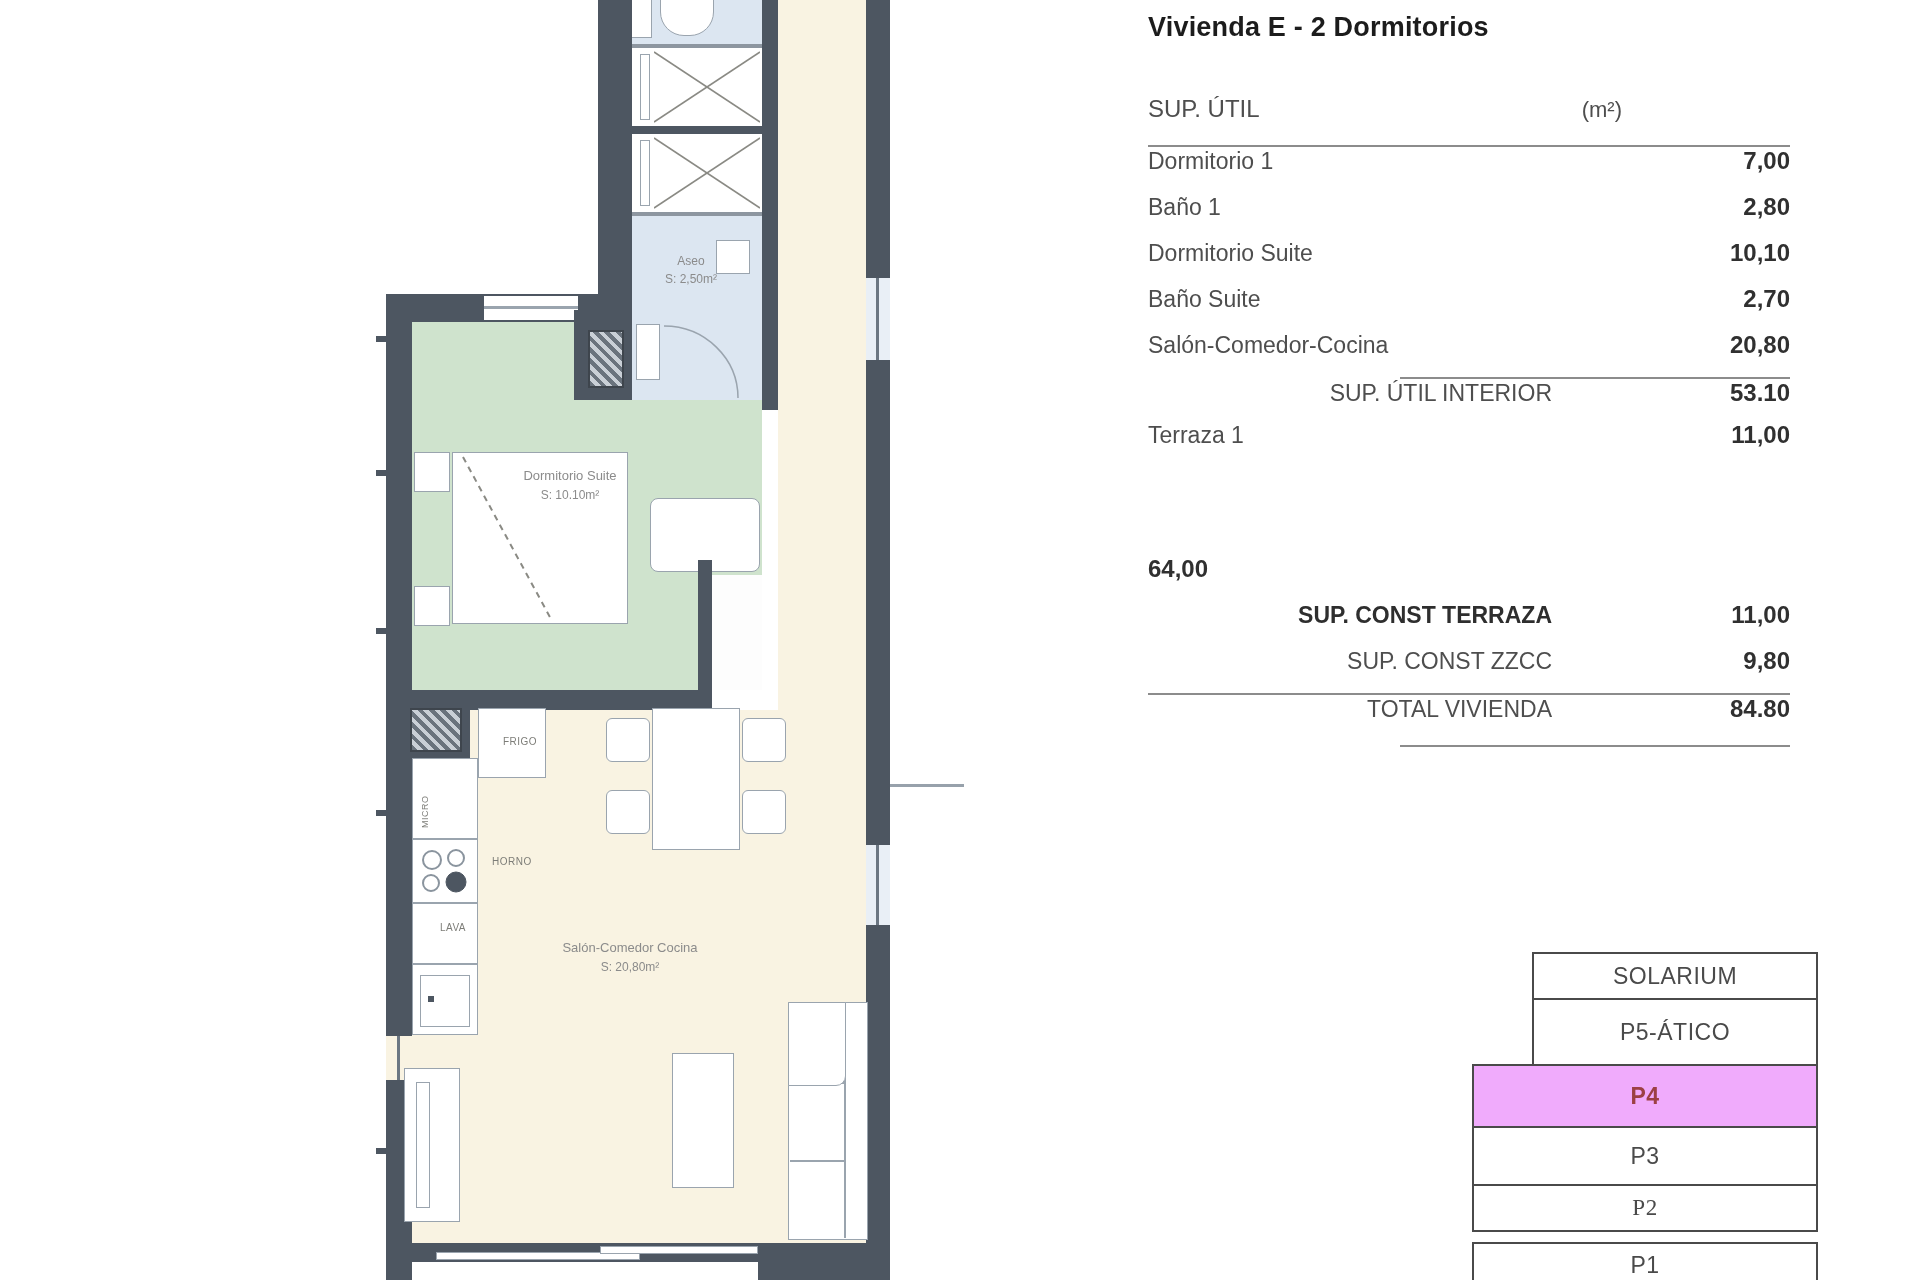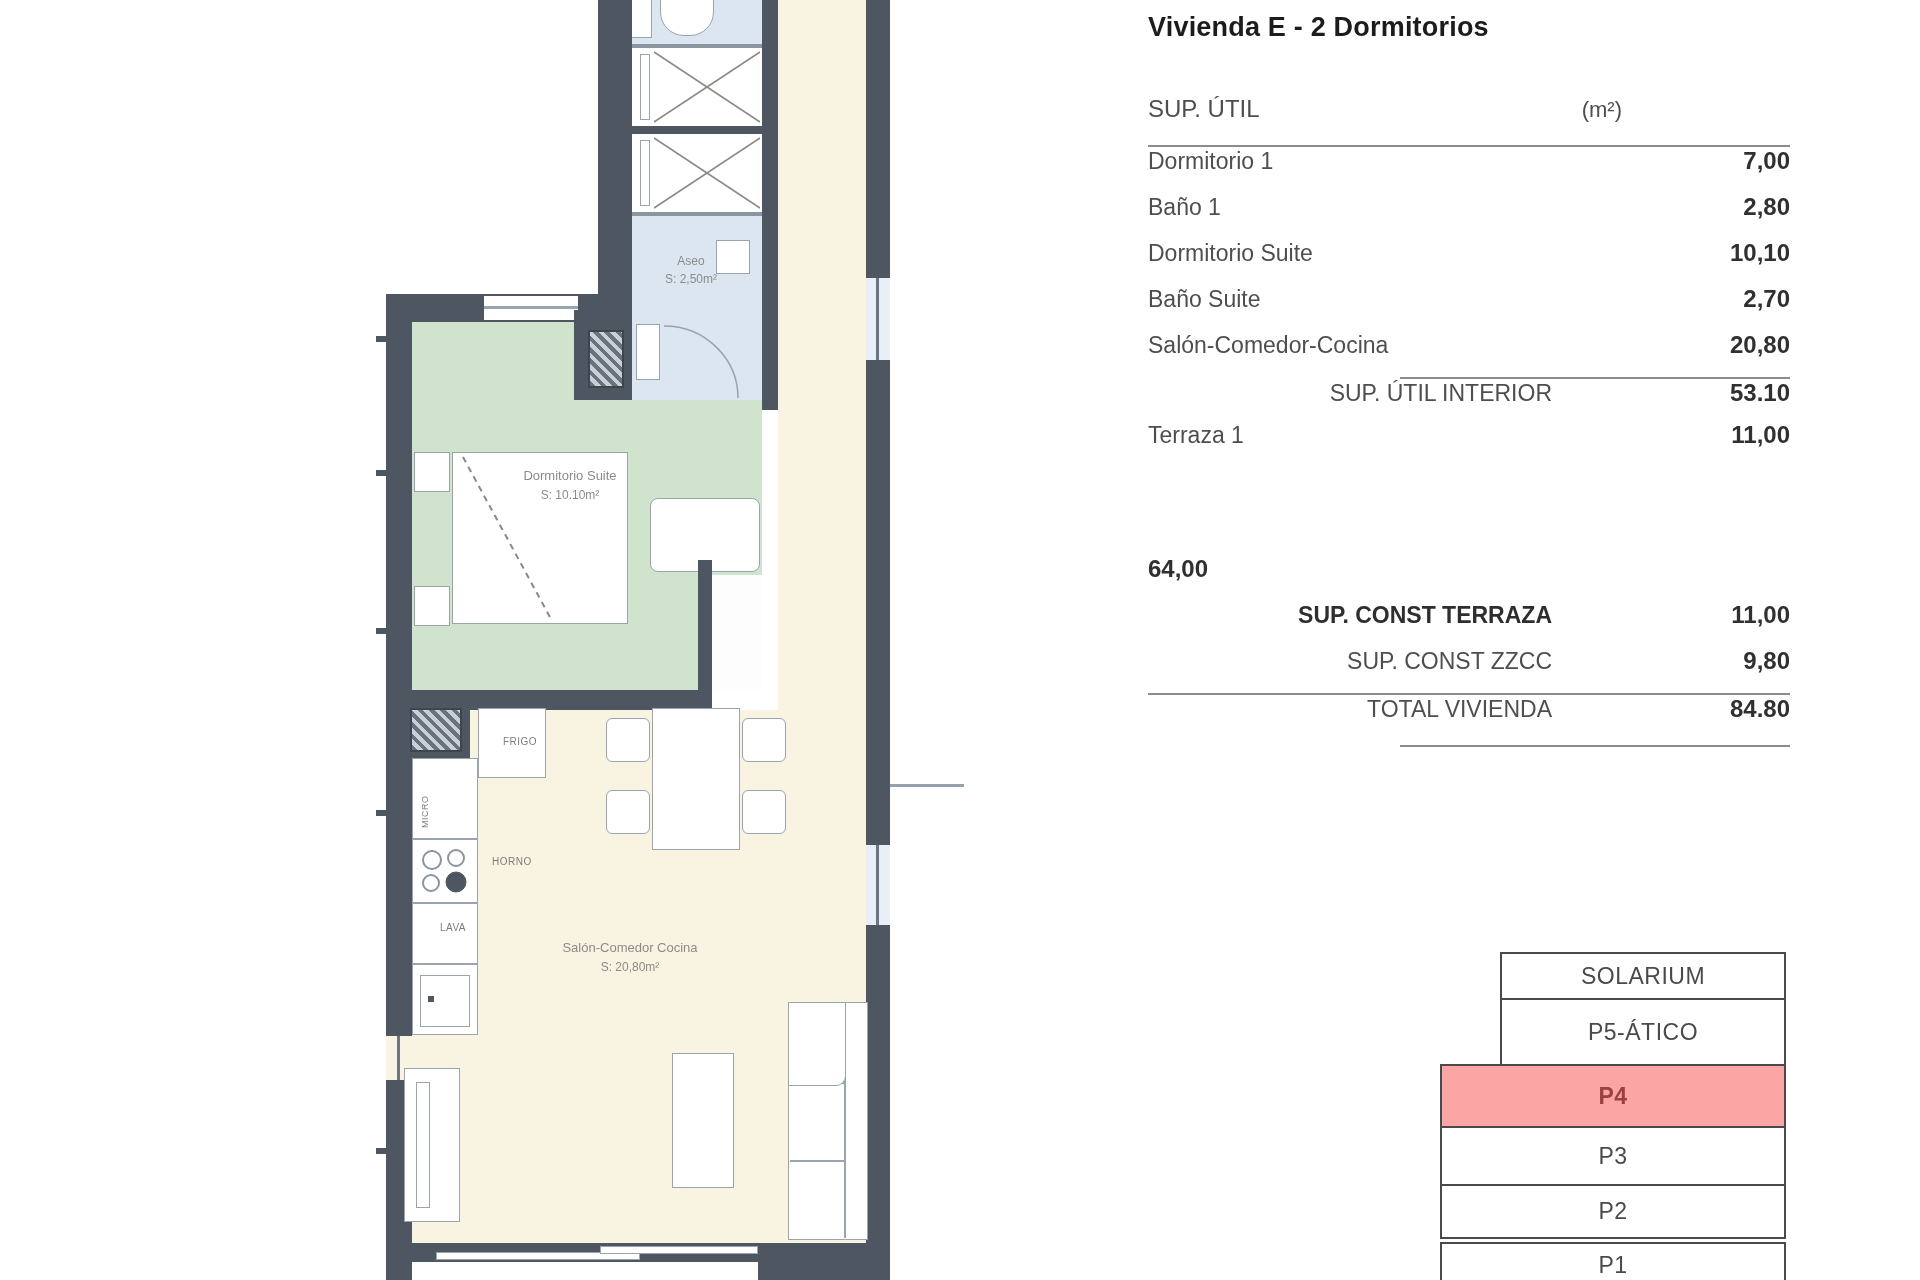--- a/index.html
+++ b/index.html
@@ -29,22 +29,22 @@
   #table-col{position:absolute;left:1148px;top:12px;width:642px;color:#474747;}
   .page-title{font-size:27px;font-weight:bold;color:#1c1c1c;letter-spacing:.2px;}
   .trow{display:flex;justify-content:space-between;align-items:baseline;height:46px;}
   .trow .tlabel{font-size:23px;color:#4e4e4e;}
   .trow .tval{font-size:24px;color:#303030;font-weight:600;text-align:right;}
   .trow .tlabel.right{width:404px;text-align:right;}
   .hline{height:2px;background:#8c8c8c;}
   .hline.part{width:390px;margin-left:252px;}
   
   .stackbox{position:absolute;box-sizing:border-box;border:2px solid #4a4a4a;background:#ffffff;
-    display:flex;align-items:center;justify-content:center;font-size:23px;color:#4a4a4a;letter-spacing:.5px;}
-  .stackbox.hl{background:#fca5a5;color:#9c4044;font-weight:bold;}
+    display:flex;align-items:center;justify-content:center;font-size:23px;color:#4a4a4a;letter-spacing:.5px;margin-left:32px;}
+  .stackbox.hl{background:#f0abfc;color:#9c4044;font-weight:bold;}
   .stackbox.cut{align-items:flex-start;padding-top:8px;}
 </style>
 </head>
 <body>
 
 <div id="canvas">
 
   <div>
 
     <div class="floor-cream" style="left:778px;top:0;width:88px;height:710px;"></div>
@@ -230,17 +230,17 @@
       <span class="tval">84.80</span>
     </div>
     <div class="hline part"></div>
   </div>
 
   <div>
     <div class="stackbox" style="left:1500px;top:952px;width:286px;height:48px;">SOLARIUM</div>
     <div class="stackbox" style="left:1500px;top:998px;width:286px;height:68px;">P5-ÁTICO</div>
     <div class="stackbox hl" style="left:1440px;top:1064px;width:346px;height:64px;">P4</div>
     <div class="stackbox" style="left:1440px;top:1126px;width:346px;height:60px;">P3</div>
-    <div class="stackbox" style="left:1440px;top:1184px;width:346px;height:55px;">P2</div>
+    <div class="stackbox" style="left:1440px;top:1184px;width:346px;height:48px;font-family:Liberation Serif, serif;">P2</div>
     <div class="stackbox cut" style="left:1440px;top:1242px;width:346px;height:60px;">P1</div>
   </div>
 
 </div>
 
 </body></html>

